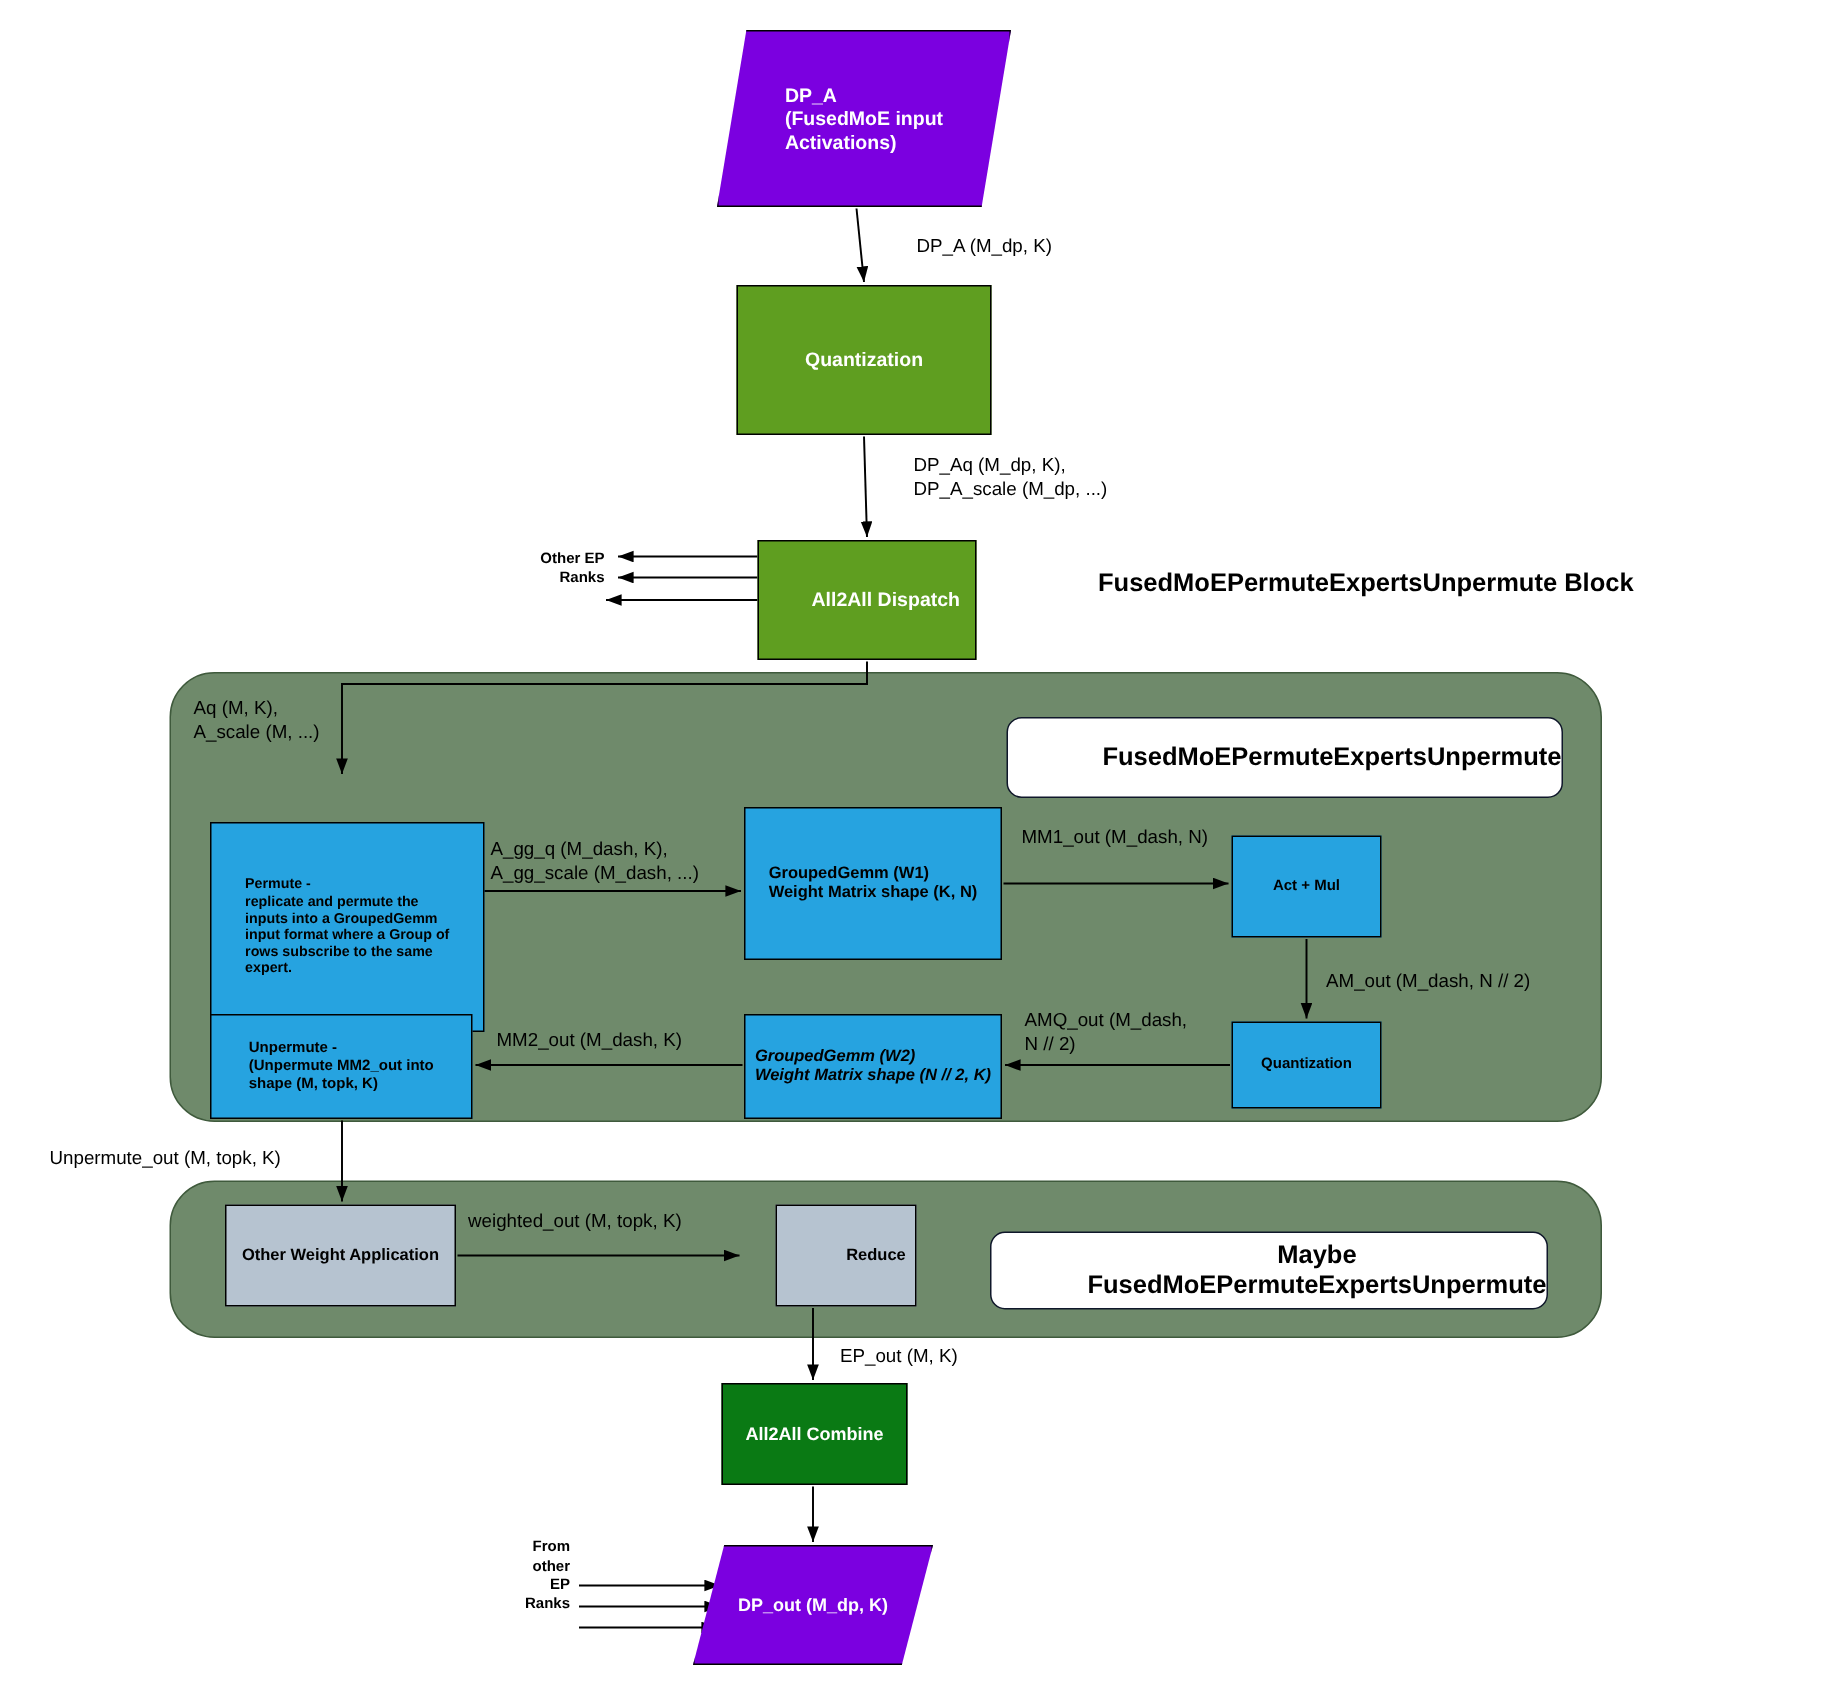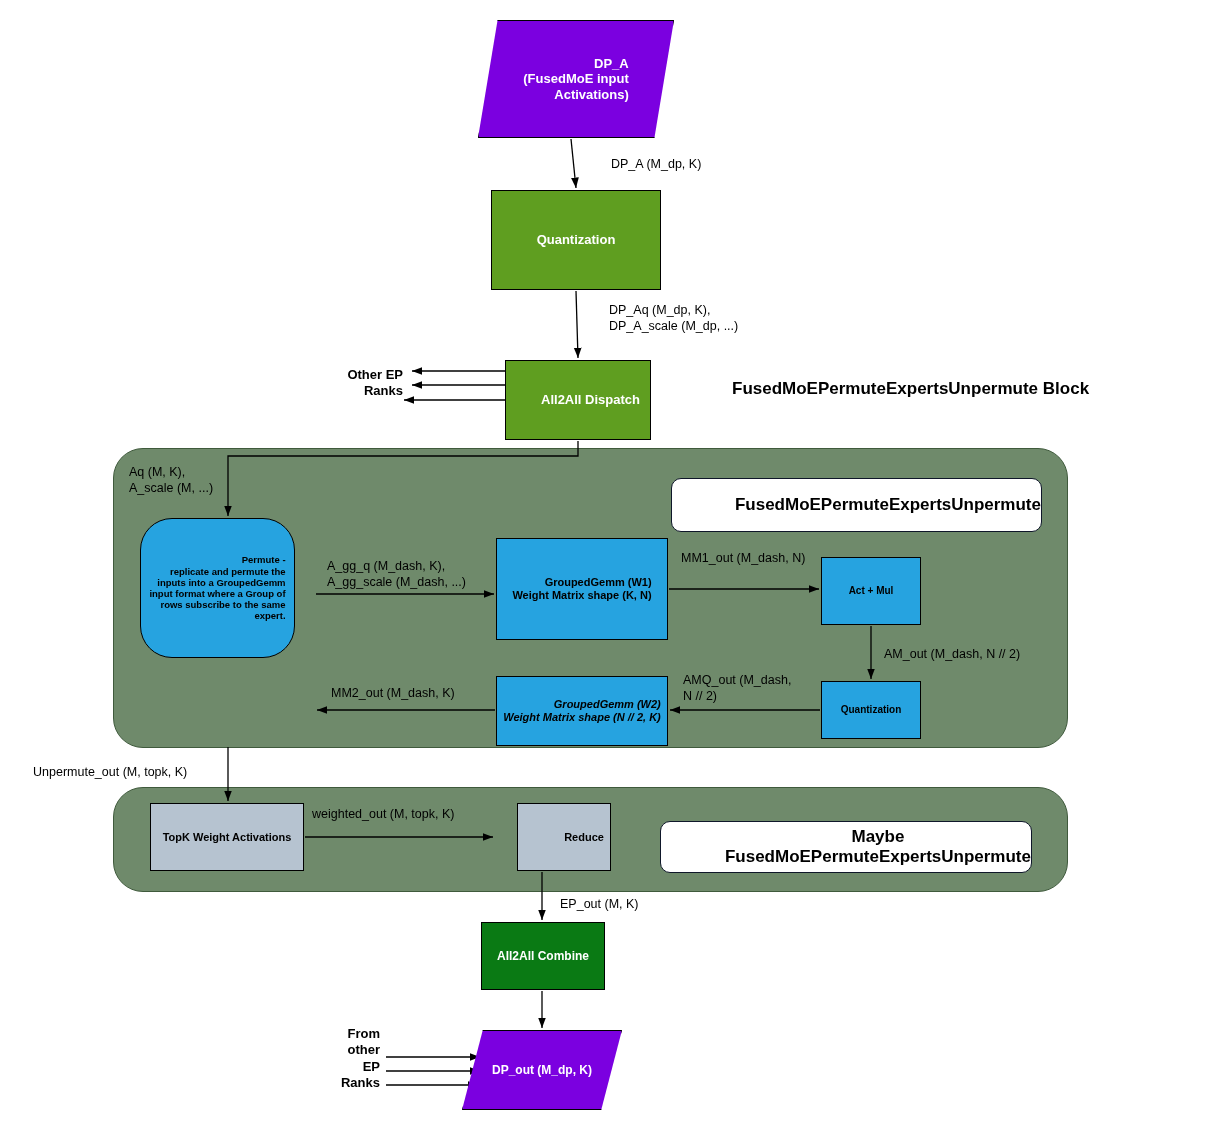--- a/index.html
+++ b/index.html
@@ -24,21 +24,21 @@
     width: 1230px;
     height: 1134px;
     pointer-events: none;
   }
   .node {
     position: absolute;
     box-sizing: border-box;
     display: flex;
     align-items: center;
     justify-content: center;
-    text-align: right;
+    text-align: left;
     color: #ffffff;
     font-weight: bold;
     line-height: 1.18;
   }
   .node span { display: block; padding: 0 4px; }
 
   
   .io {
     background: #7b00e0;
     border: 1px solid #000;
@@ -98,21 +98,21 @@
   #label-fmpeu { left: 671px; top: 463px; width: 371px; height: 54px; font-size: 17px; }
   #label-maybe { left: 660px; top: 806px; width: 372px; height: 52px; font-size: 17px; line-height: 1.2; }
 
   
   .blue {
     background: #26a3e0;
     border: 1px solid #000;
     color: #000;
     font-weight: bold;
   }
-  #node-permute { left: 140px; top: 518px; width: 155px; height: 140px; font-size: 9.5px; border-radius: 32px; }
+  #node-permute { left: 140px; top: 548px; width: 183px; height: 140px; font-size: 9.5px; }
   #node-gg1 { left: 496px; top: 538px; width: 172px; height: 102px; font-size: 11px; }
   #node-actmul { left: 821px; top: 557px; width: 100px; height: 68px; font-size: 10px; }
   #node-quant2 { left: 821px; top: 681px; width: 100px; height: 58px; font-size: 10px; }
   #node-gg2 { left: 496px; top: 676px; width: 172px; height: 70px; font-size: 11px; font-style: italic; }
   #node-unpermute { left: 140px; top: 676px; width: 175px; height: 70px; font-size: 10px; }
 
   
   .grey {
     background: #b6c3d0;
     border: 1px solid #000;
@@ -132,21 +132,21 @@
     white-space: pre;
   }
   .big-title {
     position: absolute;
     font-size: 17px;
     font-weight: bold;
     color: #000;
   }
   .side-label {
     position: absolute;
-    font-size: 13px;
+    font-size: 10px;
     font-weight: bold;
     color: #000;
     line-height: 1.25;
     text-align: right;
     white-space: pre;
   }
 </style>
 </head>
 <body>
 
@@ -231,23 +231,28 @@
 
   <div class="node blue" id="node-quant2">
     <span style="white-space:pre-line">Quantization</span>
   </div>
 
   <div class="node blue" id="node-gg2">
     <span style="white-space:pre-line">GroupedGemm (W2)
 Weight Matrix shape (N // 2, K)</span>
   </div>
 
+  <div class="node blue" id="node-unpermute">
+    <span style="white-space:pre-line">Unpermute -
+(Unpermute MM2_out  into
+shape (M, topk, K)</span>
+  </div>
 
   <div class="node grey" id="node-topk">
-    <span style="white-space:pre-line">TopK Weight Activations</span>
+    <span style="white-space:pre-line">Other Weight Application</span>
   </div>
 
   <div class="node grey" id="node-reduce">
     <span style="white-space:pre-line">Reduce</span>
   </div>
 
   <div class="node darkgreen" id="node-combine">
     <span style="white-space:pre-line">All2All Combine</span>
   </div>
 

